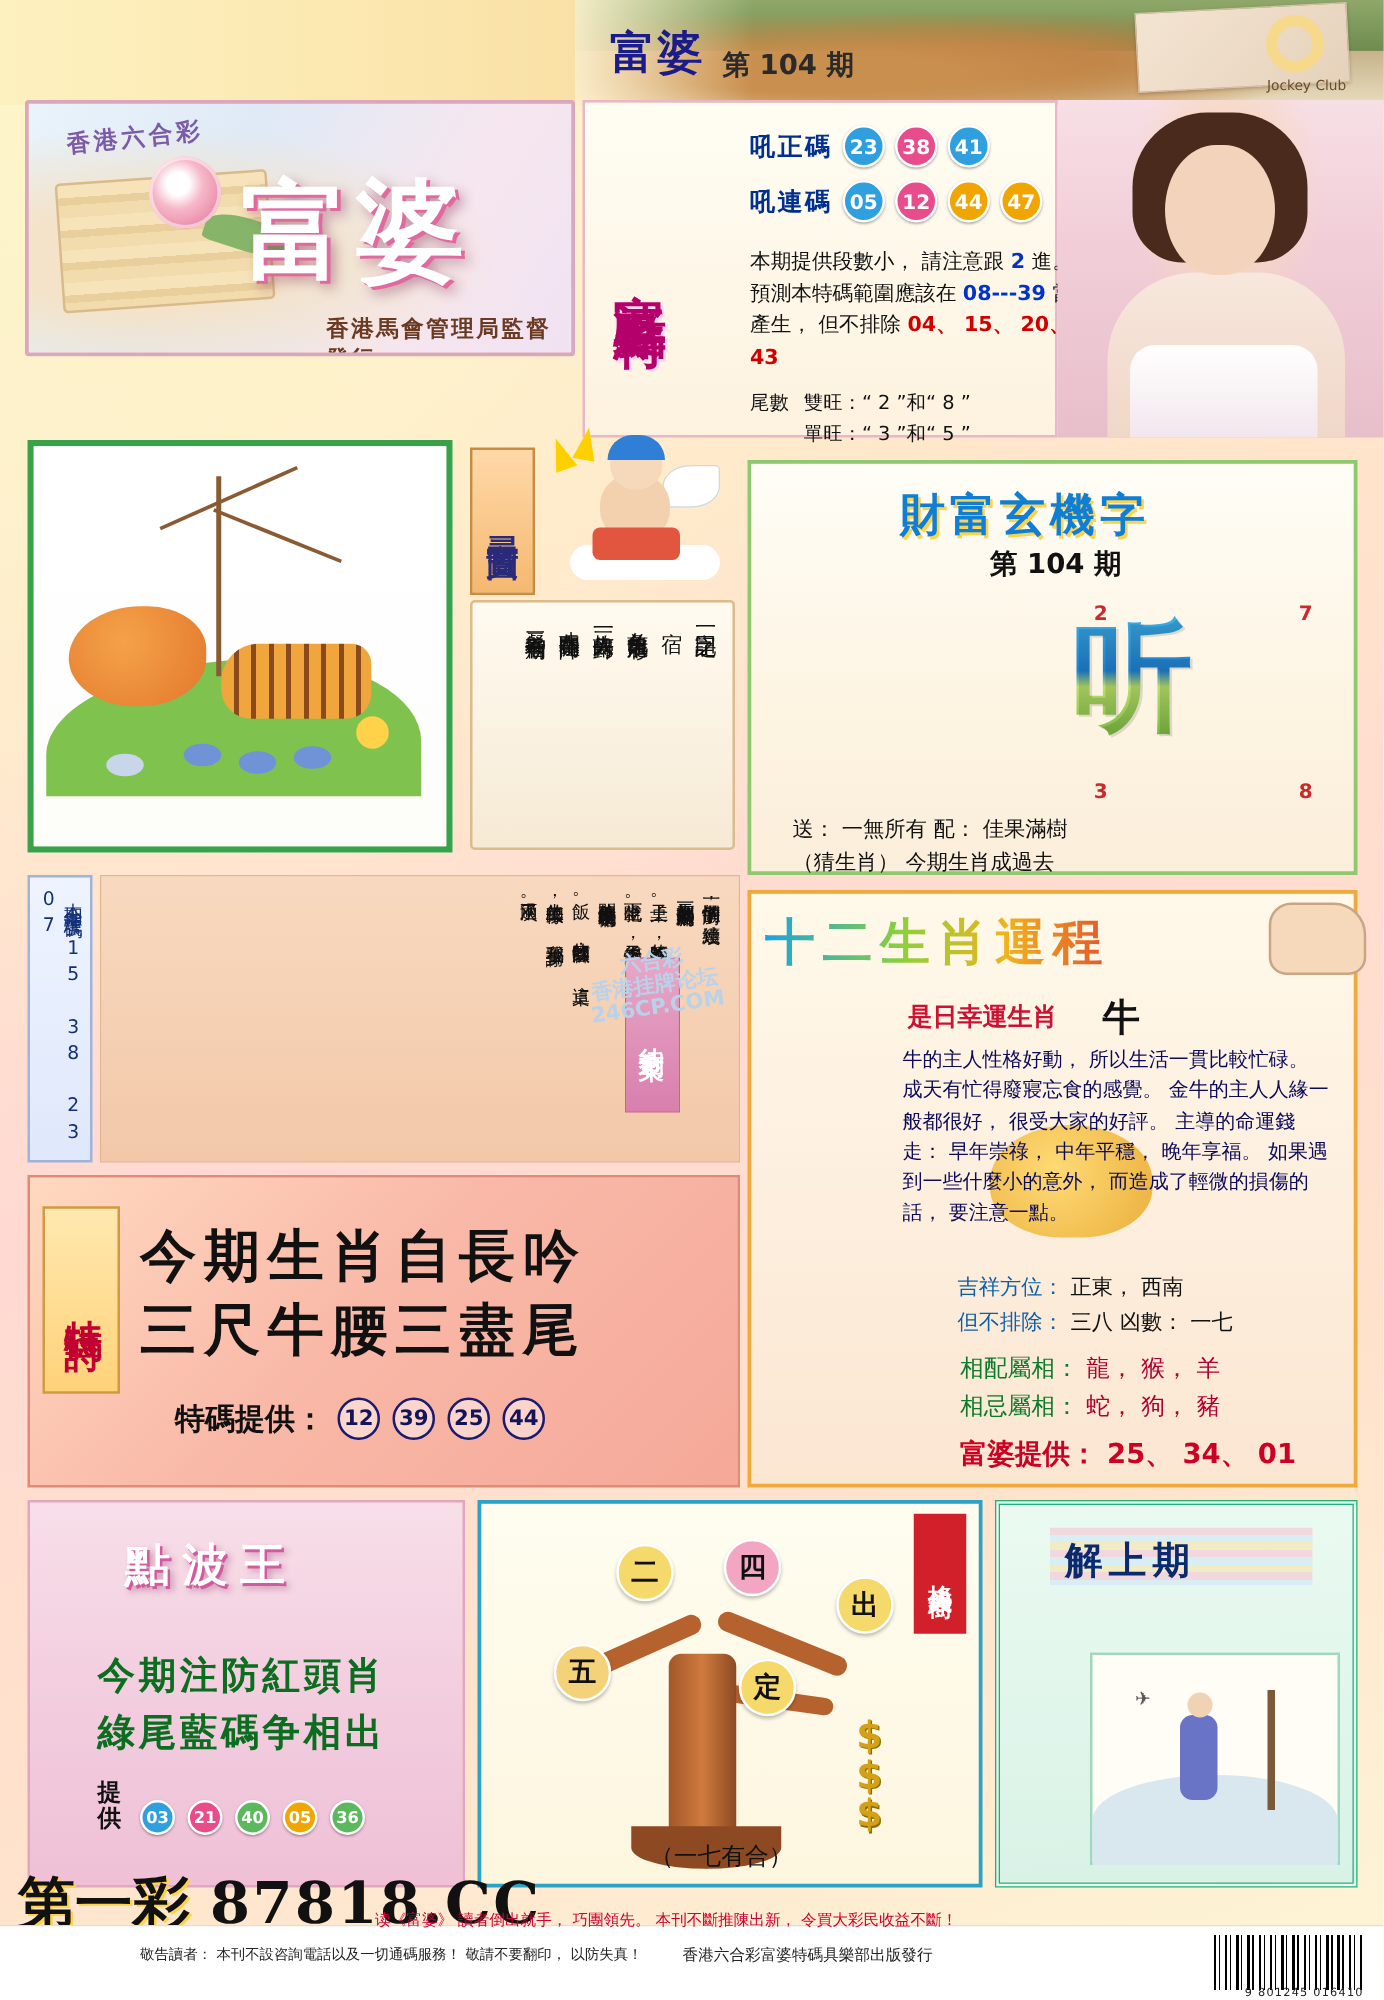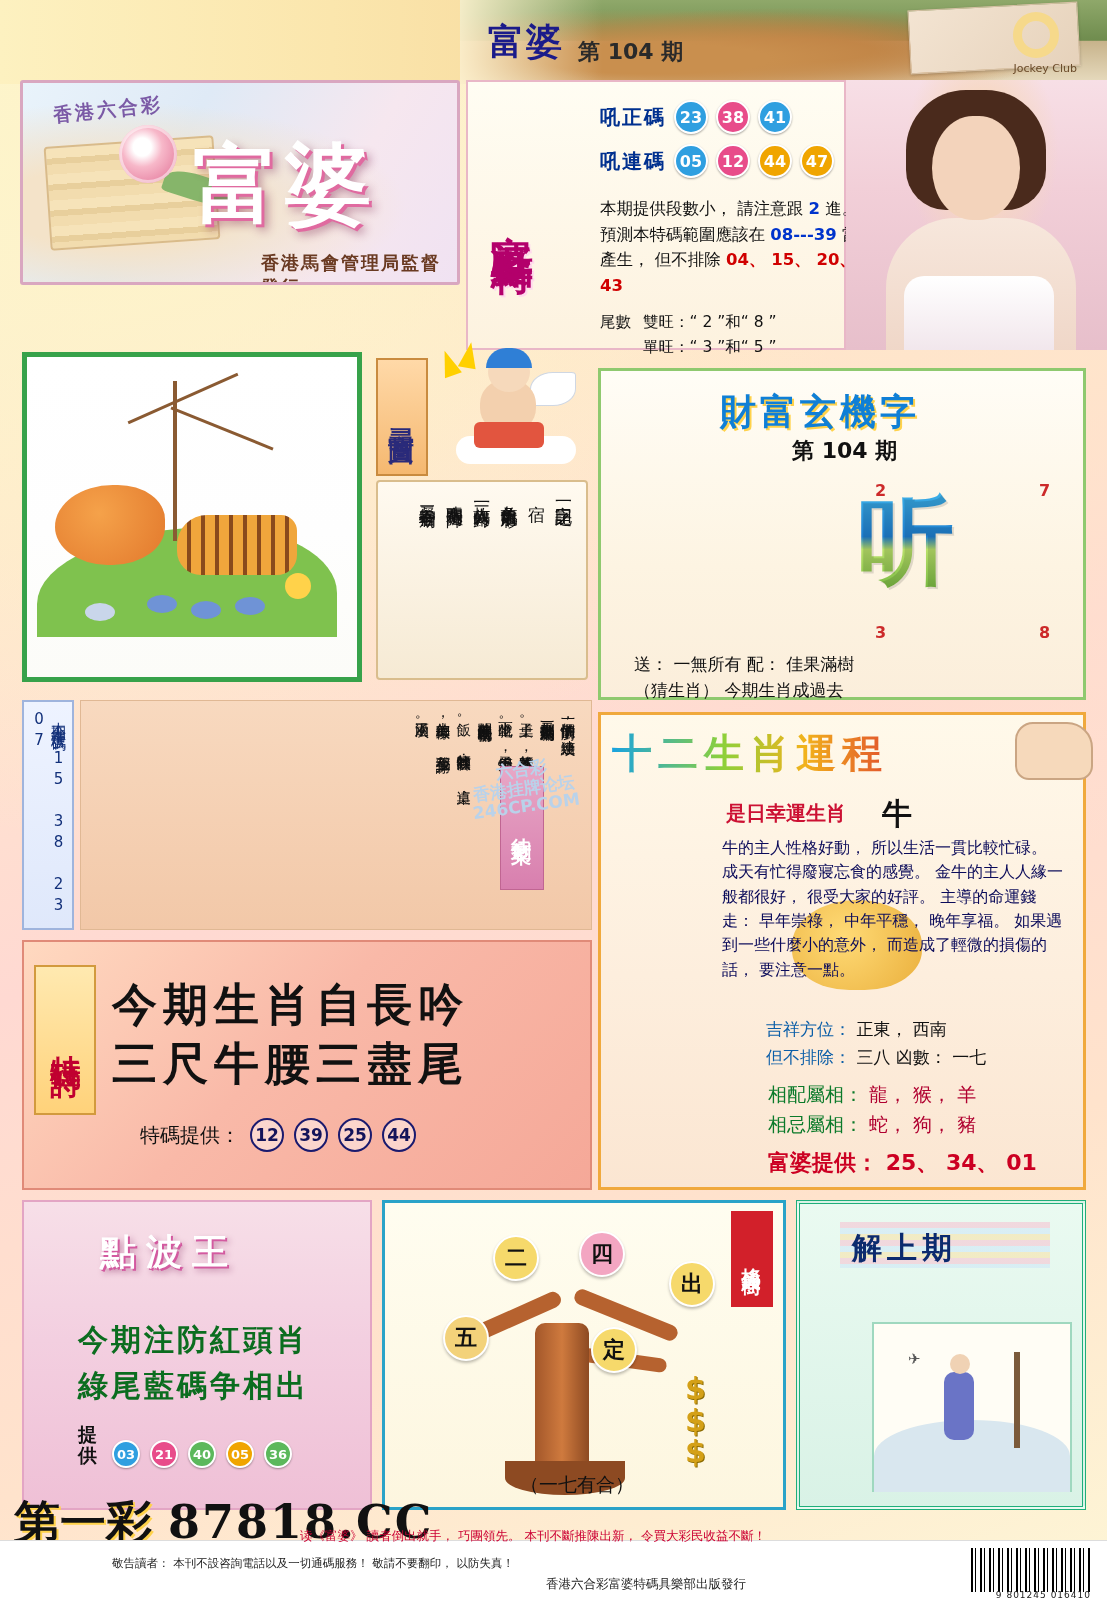--- a/index.html
+++ b/index.html
@@ -219,21 +219,21 @@
     background:linear-gradient(180deg,#ffe9b0,#ffd27a); border:2px solid #d29a3e;
     display:flex; align-items:center; justify-content:center;
   }
   #tm-label span { writing-mode:vertical-rl; text-orientation:upright; font-size:30px; font-weight:bold; color:#c00030; letter-spacing:6px; }
   #tm-lines { left:112px; top:975px; width:470px; }
   #tm-lines div {
     font-family:"DejaVu Serif","Liberation Serif",serif;
     font-size:45px; font-weight:bold; color:#111; letter-spacing:6px; line-height:1.32;
   }
   #tm-supply { left:140px; top:1118px; display:flex; align-items:center; gap:10px; }
-  #tm-supply .lbl { font-size:20px; font-weight:normal; color:#111; }
+  #tm-supply .lbl { font-size:24px; font-weight:bold; color:#111; }
 
   
   #xjz {
     left:598px; top:368px; width:488px; height:332px;
     background:linear-gradient(180deg,#fffdf6 0%,#fdf4e2 60%,#fbeedb 100%);
     border:3px solid #8fc96f;
   }
   #xjz-title { left:720px; top:388px; font-size:36px; font-weight:bold; color:#0f7fd6; letter-spacing:4px;
     font-family:"DejaVu Serif","Liberation Serif",serif; text-shadow:2px 2px 0 #ffd24a; }
   #xjz-issue { left:792px; top:436px; font-size:22px; font-weight:bold; color:#111; }
@@ -332,21 +332,21 @@
     font-family:"DejaVu Serif","Liberation Serif",serif;
   }
   #bottom-brand .cn { color:#111; text-shadow:2px 2px 0 #ffd24a; }
   #bottom-brand .num { color:#111; letter-spacing:2px; }
   #bottom-strip {
     left:0; top:1540px; width:1107px; height:60px; background:#ffffff;
     border-top:1px solid #ddd;
   }
   #bottom-note1 { left:300px; top:1528px; font-size:12.5px; color:#c03; }
   #bottom-note2 { left:112px; top:1556px; font-size:11.5px; color:#222; }
-  #bottom-note3 { left:546px; top:1556px; font-size:12.5px; color:#222;margin-top:20px; }
+  #bottom-note3 { left:546px; top:1556px; font-size:12.5px; color:#222; }
   #barcode { right:16px; top:1548px; width:120px; height:44px;
     background:repeating-linear-gradient(90deg,#000 0 2px,#fff 2px 4px,#000 4px 5px,#fff 5px 9px); }
   #barcode-num { right:16px; top:1590px; font-size:9px; color:#222; letter-spacing:1px; }
 </style>
 </head>
 <body>
 
 <div class="page">
 
   <div class="abs" id="top-strip">

